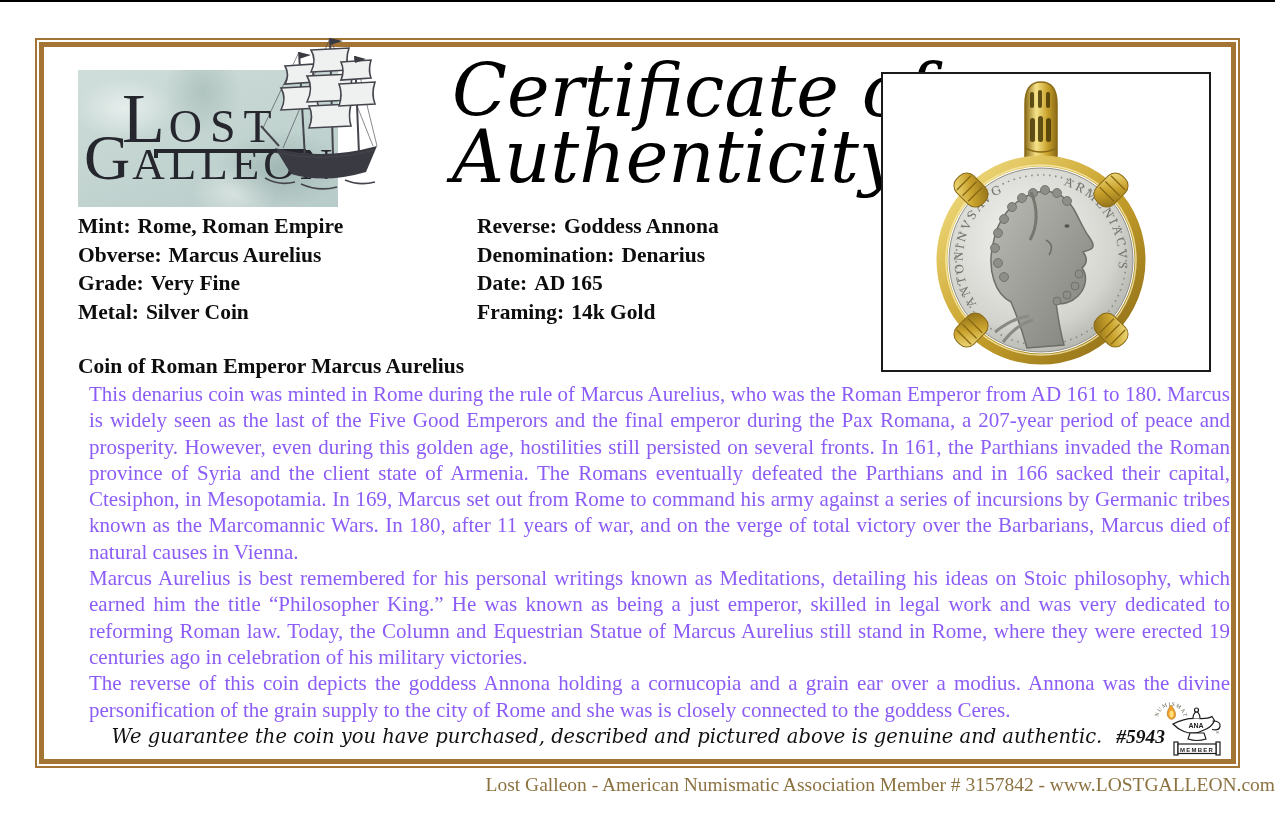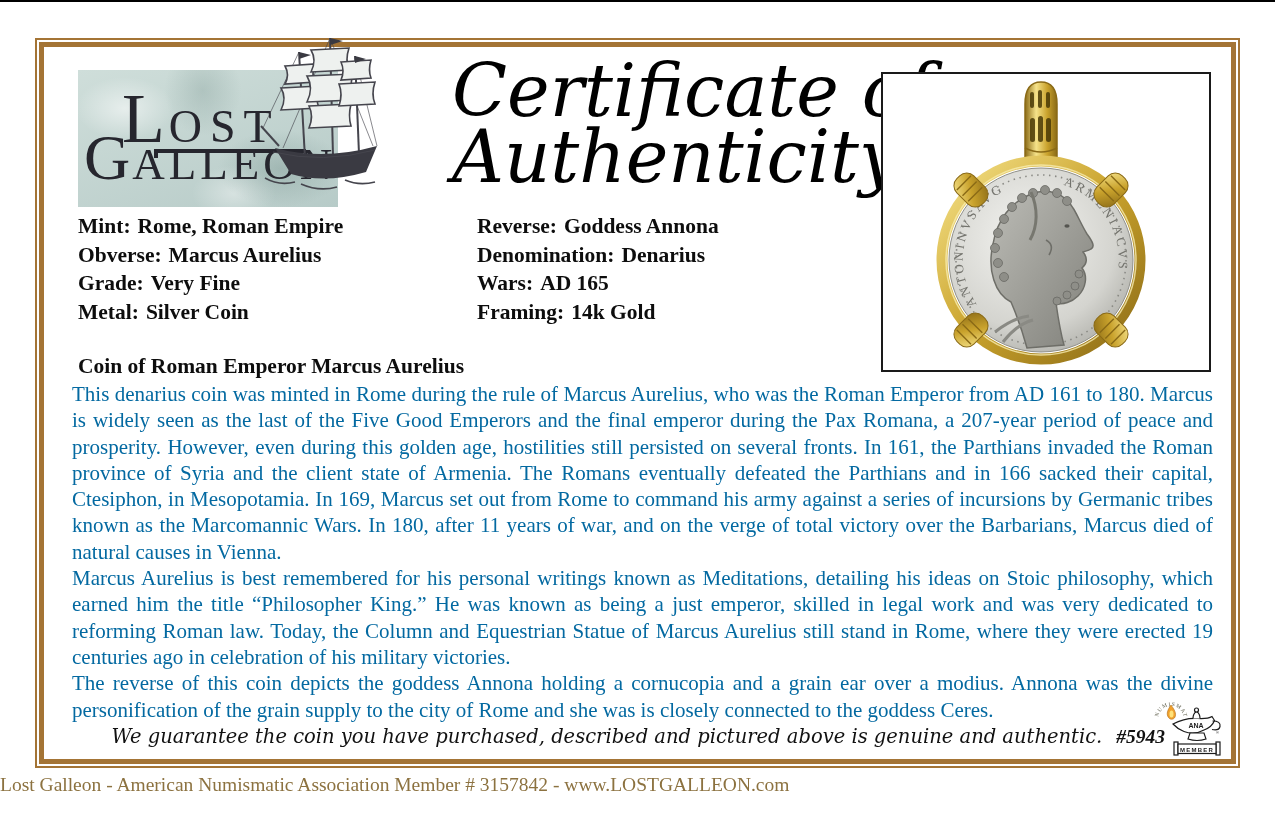--- a/index.html
+++ b/index.html
@@ -38,32 +38,32 @@
     border:2px solid #1a1a1a;box-sizing:border-box;background:#fff;}
   .coin-box svg{width:100%;height:100%;display:block;}
   
   .details{position:absolute;top:212px;font-size:21.5px;font-weight:bold;color:#0d0d0d;}
   .details-left{left:78px;}
   .details-right{left:477px;}
   .detail-row{height:28.5px;line-height:28.5px;white-space:nowrap;}
   .detail-label{margin-right:7px;}
   
   .body-heading{position:absolute;left:78px;top:354px;font-size:21.5px;font-weight:bold;color:#0d0d0d;}
-  .body-text{position:absolute;left:72px;top:381px;width:1141px;font-size:21px;
-    line-height:26.3px;color:#0369a1;text-align:justify;}
+  .body-text{position:absolute;left:89px;top:381px;width:1141px;font-size:21px;
+    line-height:26.3px;color:#8b5cf6;text-align:justify;}
   .body-text p{margin:0;}
   
   .guarantee{position:absolute;left:95px;top:725px;width:1070px;text-align:right;
     font-family:"DejaVu Serif", serif;font-style:italic;font-size:19.5px;color:#111;}
   .guarantee .number{font-weight:bold;margin-left:14px;font-family:"Liberation Serif",serif;}
   
   .seal{position:absolute;left:1150px;top:698px;width:80px;height:58px;}
   .seal svg{width:100%;height:100%;display:block;}
   
-  .footer{position:absolute;left:0;top:774px;width:1275px;text-align:left;
+  .footer{position:absolute;left:0;top:774px;width:1275px;text-align:right;
     font-size:19.5px;color:#8c7240;}
 </style>
 </head>
 <body>
 
 <div class="top-rule"></div>
 <div class="frame">
   <div class="frame-inner"></div>
 </div>
 
@@ -223,21 +223,21 @@
 
 <div class="details details-left">
   <div class="detail-row"><span class="detail-label">Mint:</span><span class="detail-value">Rome, Roman Empire</span></div>
   <div class="detail-row"><span class="detail-label">Obverse:</span><span class="detail-value">Marcus Aurelius</span></div>
   <div class="detail-row"><span class="detail-label">Grade:</span><span class="detail-value">Very Fine</span></div>
   <div class="detail-row"><span class="detail-label">Metal:</span><span class="detail-value">Silver Coin</span></div>
 </div>
 <div class="details details-right">
   <div class="detail-row"><span class="detail-label">Reverse:</span><span class="detail-value">Goddess Annona</span></div>
   <div class="detail-row"><span class="detail-label">Denomination:</span><span class="detail-value">Denarius</span></div>
-  <div class="detail-row"><span class="detail-label">Wars:</span><span class="detail-value">AD 165</span></div>
+  <div class="detail-row"><span class="detail-label">Date:</span><span class="detail-value">AD 165</span></div>
   <div class="detail-row"><span class="detail-label">Framing:</span><span class="detail-value">14k Gold</span></div>
 </div>
 
 <div class="body-heading">Coin of Roman Emperor Marcus Aurelius</div>
 <div class="body-text">
   <p>This denarius coin was minted in Rome during the rule of Marcus Aurelius, who was the Roman Emperor from AD 161 to 180. Marcus is widely seen as the last of the Five Good Emperors and the final emperor during the Pax Romana, a 207-year period of peace and prosperity. However, even during this golden age, hostilities still persisted on several fronts. In 161, the Parthians invaded the Roman province of Syria and the client state of Armenia. The Romans eventually defeated the Parthians and in 166 sacked their capital, Ctesiphon, in Mesopotamia. In 169, Marcus set out from Rome to command his army against a series of incursions by Germanic tribes known as the Marcomannic Wars. In 180, after 11 years of war, and on the verge of total victory over the Barbarians, Marcus died of natural causes in Vienna.</p>
   <p>Marcus Aurelius is best remembered for his personal writings known as Meditations, detailing his ideas on Stoic philosophy, which earned him the title “Philosopher King.” He was known as being a just emperor, skilled in legal work and was very dedicated to reforming Roman law. Today, the Column and Equestrian Statue of Marcus Aurelius still stand in Rome, where they were erected 19 centuries ago in celebration of his military victories.</p>
   <p>The reverse of this coin depicts the goddess Annona holding a cornucopia and a grain ear over a modius. Annona was the divine personification of the grain supply to the city of Rome and she was is closely connected to the goddess Ceres.</p>
 </div>
 

